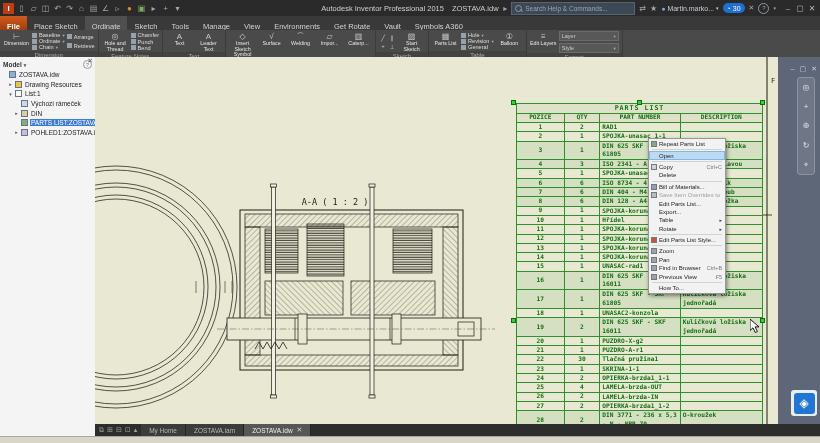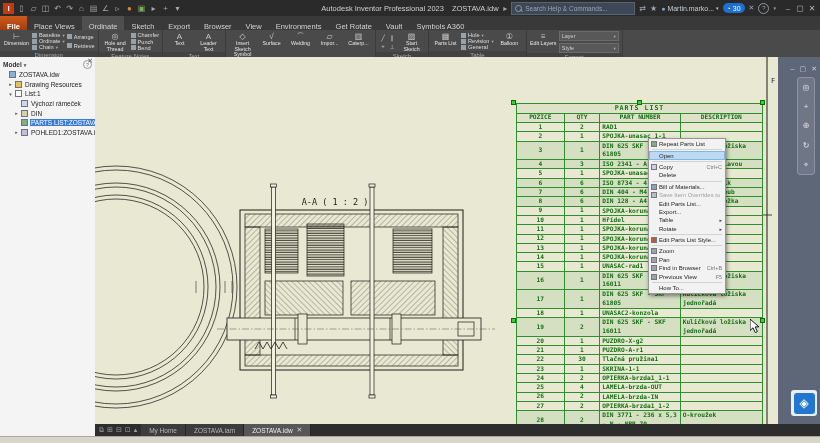--- a/index.html
+++ b/index.html
@@ -105,21 +105,21 @@
         <span class="qi">▤</span>
         <span class="qi">∠</span>
         <span class="qi">▹</span>
         <span class="qi" style="color: rgb(217, 138, 43);">●</span>
         <span class="qi" style="color: rgb(127, 174, 90);">▣</span>
         <span class="qi">▸</span>
         <span class="qi">+</span>
         <span class="qi">▾</span>
       </div>
     <div class="titletext">
-      <span>Autodesk Inventor Professional 2023</span><b>ZOSTAVA.idw</b>
+      <span>Autodesk Inventor Professional 2015</span><b>ZOSTAVA.idw</b>
     </div>
     <div class="tbright">
       <span class="tbi">▸</span>
       <div class="search">
         <span class="mag"></span>
         <span>Search Help &amp; Commands...</span>
       </div>
       <span id="tbicons" style="display:flex;gap:4px">
           <span class="tbi">⇄</span>
           <span class="tbi">★</span>
@@ -139,25 +139,25 @@
       <span id="winbtns" style="display:flex;gap:2px;margin-left:3px">
           <span class="winbtn">–</span>
           <span class="winbtn">▢</span>
           <span class="winbtn">✕</span>
         </span>
     </div>
   </div>
 
   <div class="rtabs" id="rtabs">
       <div class="rtab file">File</div>
-      <div class="rtab">Place Views</div>
+      <div class="rtab">Place Sketch</div>
       <div class="rtab active">Ordinate</div>
       <div class="rtab">Sketch</div>
-      <div class="rtab">Export</div>
-      <div class="rtab">Browser</div>
+      <div class="rtab">Tools</div>
+      <div class="rtab">Manage</div>
       <div class="rtab">View</div>
       <div class="rtab">Environments</div>
       <div class="rtab">Get Rotate</div>
       <div class="rtab">Vault</div>
       <div class="rtab">Symbols A360</div>
     </div>
 
   <div class="ribbon" id="ribbon">
       <div class="rgroup">
         <div class="rbody">

